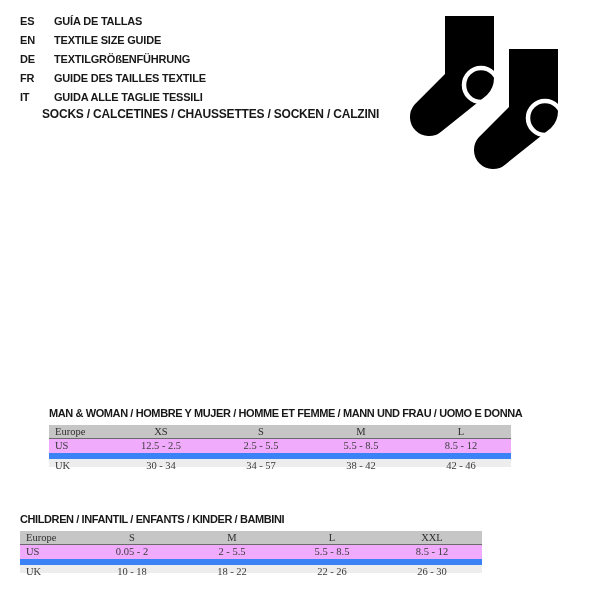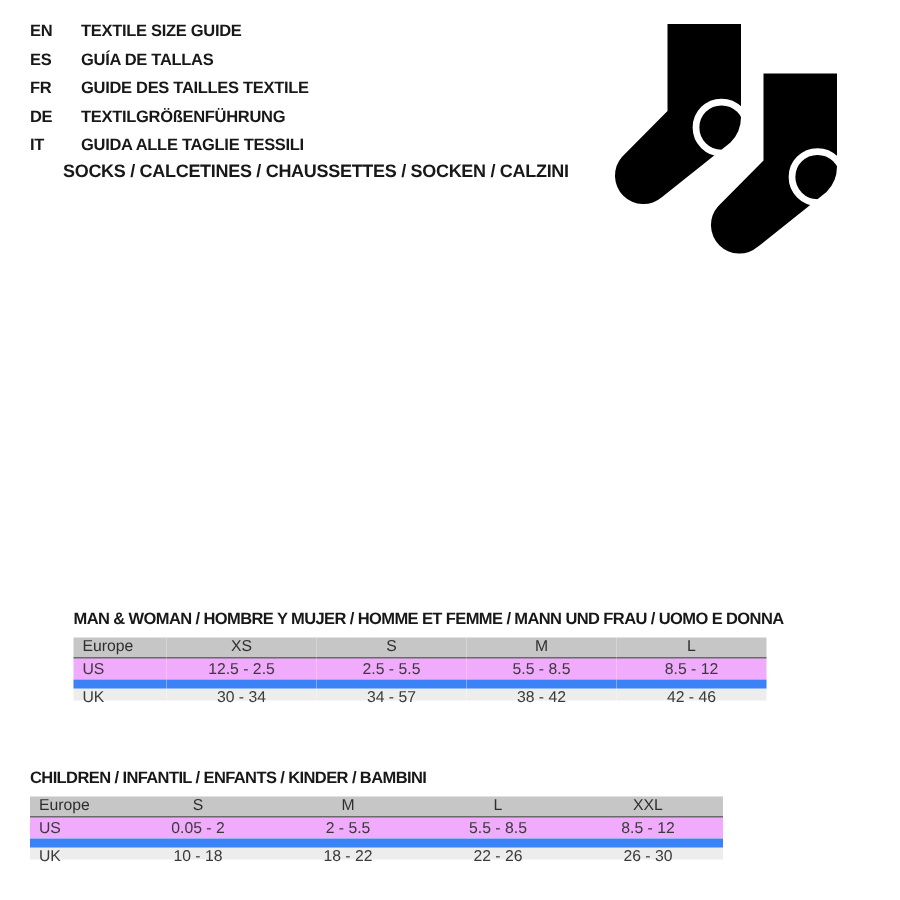--- a/index.html
+++ b/index.html
@@ -16,48 +16,48 @@
   .category-title { position:absolute; left:20px; top:108px; font-size:12px; font-weight:700; letter-spacing:-0.2px; line-height:13px;margin-left:22px; }
 
   
   .socks-icon { position:absolute; left:400px; top:10px; }
 
   
   .size-table { position:absolute; left:20px; width:462px; }
   .size-table.t1 { top:407px;margin-left:29px; }
   .size-table.t2 { top:513px; }
   .table-title { font-size:11px; font-weight:700; letter-spacing:-0.4px; line-height:12px; margin-bottom:6px; white-space:nowrap; }
-  .grid { display:grid; grid-template-columns:62px repeat(4, 1fr); width:462px; }
+  .grid { display:grid; grid-template-columns:62px repeat(4, 1fr); width:462px;font-family:Liberation Serif, serif; }
   .cell { font-size:10.5px; line-height:13px; height:13px; text-align:center; color:#3a3a3a; white-space:nowrap; }
   .cell.region { text-align:left; padding-left:6px; }
   .hdr .cell { background:#c6c6c6; color:#2e2e2e; }
   .hdr { display:contents; }
   .row { display:contents; }
   .row-us .cell { background:#f0abfc; border-top:1.5px solid #6a6a6a; height:14.5px; line-height:14px; }
   .row-uk .cell { background:#ededed; border-top:6px solid #3b82f6; height:14px; line-height:13px; }
 </style>
 </head>
 <body>
 
 <div class="lang-block">
   <div class="lang-row">
+    <span class="lang-code">ES</span>
+    <span class="lang-label">GUÍA DE TALLAS</span>
+  </div>
+  <div class="lang-row">
     <span class="lang-code">EN</span>
     <span class="lang-label">TEXTILE SIZE GUIDE</span>
   </div>
   <div class="lang-row">
-    <span class="lang-code">ES</span>
-    <span class="lang-label">GUÍA DE TALLAS</span>
+    <span class="lang-code">DE</span>
+    <span class="lang-label">TEXTILGRÖßENFÜHRUNG</span>
   </div>
   <div class="lang-row">
     <span class="lang-code">FR</span>
     <span class="lang-label">GUIDE DES TAILLES TEXTILE</span>
-  </div>
-  <div class="lang-row">
-    <span class="lang-code">DE</span>
-    <span class="lang-label">TEXTILGRÖßENFÜHRUNG</span>
   </div>
   <div class="lang-row">
     <span class="lang-code">IT</span>
     <span class="lang-label">GUIDA ALLE TAGLIE TESSILI</span>
   </div>
 </div>
 
 <div class="category-title">SOCKS / CALCETINES / CHAUSSETTES / SOCKEN / CALZINI</div>
 
 <svg class="socks-icon" width="180" height="175" viewBox="0 0 180 175" xmlns="http://www.w3.org/2000/svg" aria-hidden="true">

